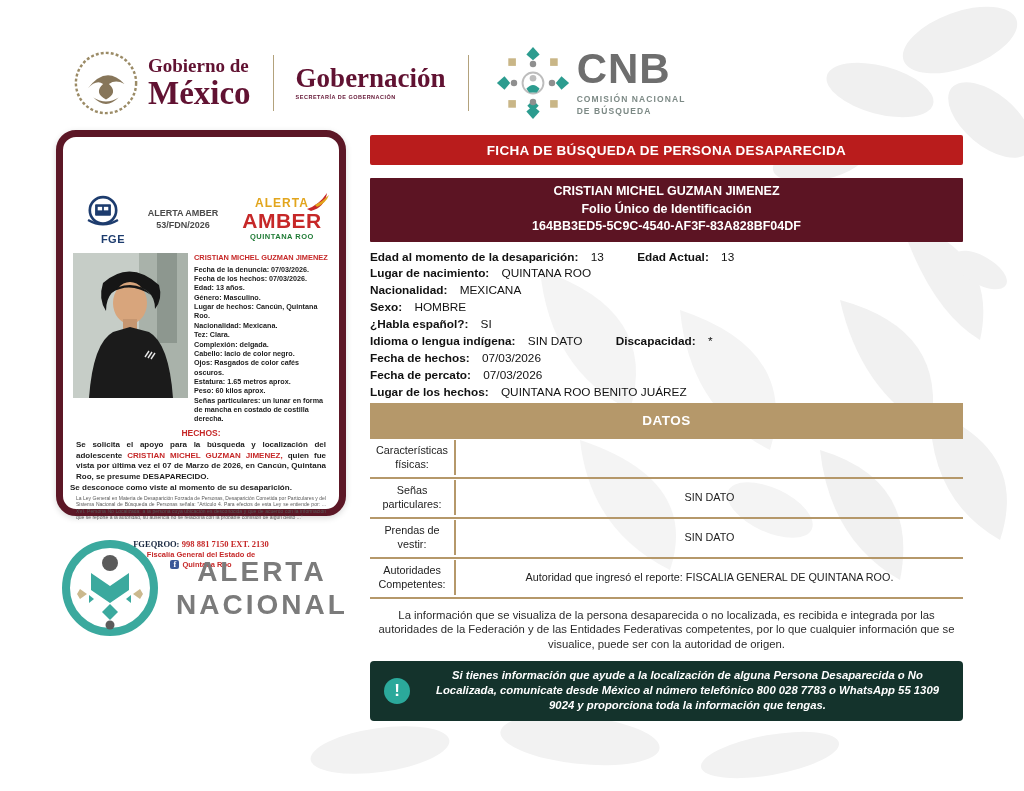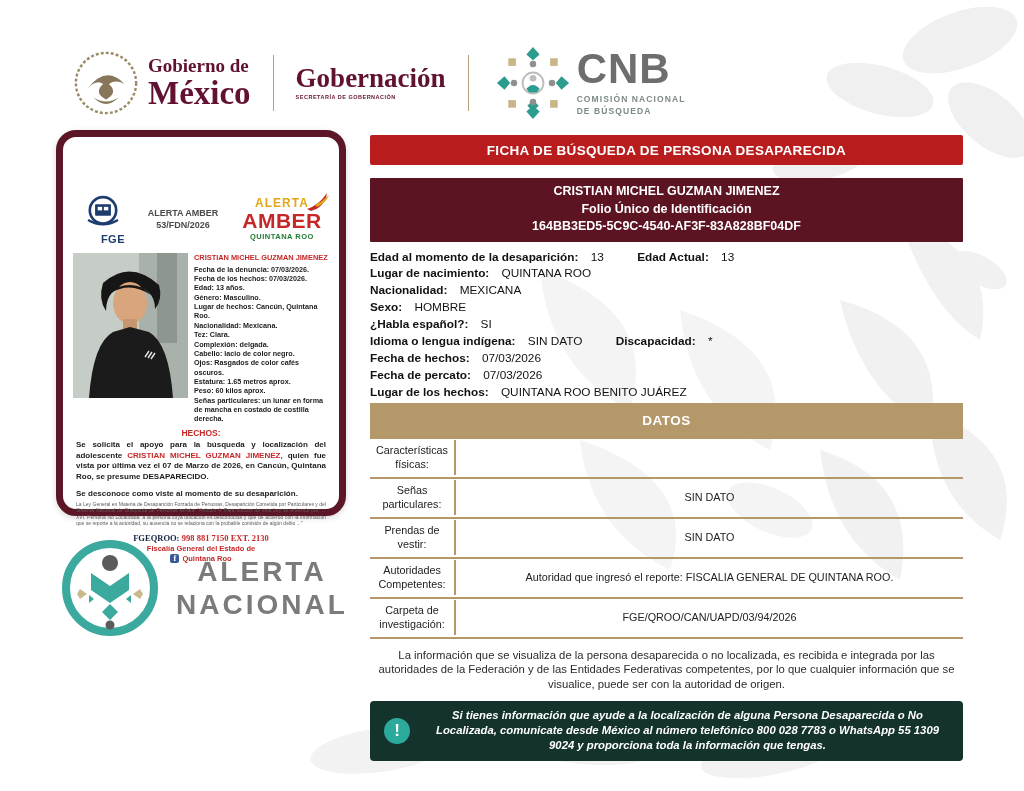--- a/index.html
+++ b/index.html
@@ -42,23 +42,23 @@
   .amber-l2{font-size:21px;font-weight:bold;color:#C62828;letter-spacing:.5px;margin-top:1px;}
   .amber-l3{font-size:7.5px;font-weight:bold;color:#1E7A34;letter-spacing:.5px;margin-top:2px;}
   .amber-swoosh{position:absolute;right:-8px;top:-8px;width:26px;height:26px;}
   .poster-body{display:flex;padding:0 10px;margin-top:8px;gap:6px;}
   .photo{width:115px;height:145px;flex:0 0 auto;overflow:hidden;background:#c8cfc9;}
   .poster-details{flex:1;font-size:7.2px;font-weight:bold;line-height:1.3;color:#1c1c1c;text-align:left;}
   .poster-name{color:#C62828;font-size:7.4px;font-weight:bold;margin-bottom:2px;}
   .hechos-title{text-align:center;color:#C62828;font-size:8.5px;font-weight:bold;margin-top:4px;}
   .hechos-text{padding:0 13px;font-size:8px;font-weight:bold;text-align:justify;line-height:1.35;margin-top:2px;color:#1c1c1c;}
   .red-inline{color:#C62828;}
-  .hechos-note{padding:0 13px;font-size:8px;font-weight:bold;margin-top:6px;color:#1c1c1c;}
+  .hechos-note{padding:0 7px;font-size:8px;font-weight:bold;margin-top:0;color:#1c1c1c;}
   .legal-small{padding:0 13px;font-size:5px;color:#5a5a5a;text-align:justify;line-height:1.3;margin-top:3px;}
-  .poster-contact{text-align:center;margin-top:6px;line-height:1.3;}
+  .poster-contact{text-align:center;margin-top:18px;line-height:1.3;}
   .contact-l1{font-size:8.5px;font-weight:bold;}
   .contact-prefix{color:#14233C;font-family:"Liberation Serif",serif;}
   .contact-phone{color:#C62828;font-family:"Liberation Serif",serif;}
   .contact-l2,.contact-l3{font-size:7.5px;font-weight:bold;color:#C62828;}
   .fb-icon{display:inline-block;width:9px;height:9px;background:#3b5998;color:#fff;border-radius:2px;
     font-family:"Liberation Serif",serif;font-size:8px;line-height:9px;text-align:center;vertical-align:middle;margin-right:3px;}
   
   .right-col{position:absolute;left:370px;top:135px;width:593px;z-index:2;}
   .ficha-title-bar{height:30px;background:#b91c1c;border-radius:2px;display:flex;align-items:center;justify-content:center;
     color:#fff;font-size:13.5px;font-weight:bold;letter-spacing:.3px;}
@@ -366,24 +366,20 @@
       <div class="t-row">
         <div class="t-label">Prendas de vestir:</div>
         <div class="t-value">SIN DATO</div>
       </div>
 
       <div class="t-row">
         <div class="t-label">Autoridades Competentes:</div>
         <div class="t-value">Autoridad que ingresó el reporte: FISCALIA GENERAL DE QUINTANA ROO.</div>
       </div>
 
-      <div class="t-row">
-        <div class="t-label">Carpeta de investigación:</div>
-        <div class="t-value">FGE/QROO/CAN/UAPD/03/94/2026</div>
-      </div>
     </div>
 
   <div class="disclaimer">La información que se visualiza de la persona desaparecida o no localizada, es recibida e integrada por las autoridades de la Federación y de las Entidades Federativas competentes, por lo que cualquier información que se visualice, puede ser con la autoridad de origen.</div>
 
   <div class="notice-box">
     <div class="notice-icon">!</div>
     <div class="notice-text">Si tienes información que ayude a la localización de alguna Persona Desaparecida o No Localizada, comunicate desde México al número telefónico 800 028 7783 o WhatsApp 55 1309 9024 y proporciona toda la información que tengas.</div>
   </div>
 </div>
 

